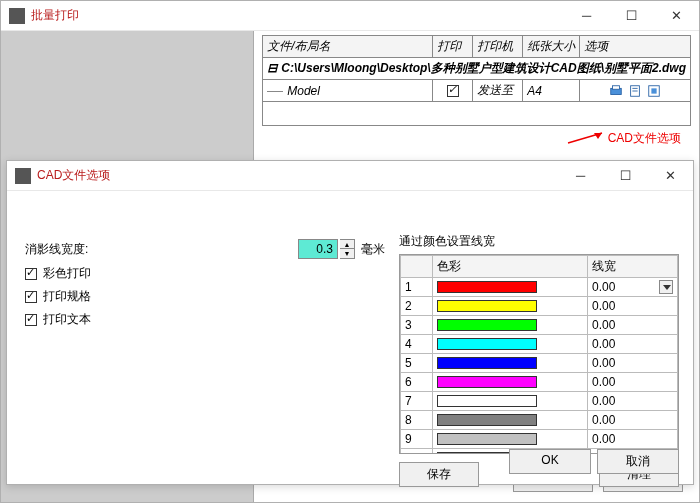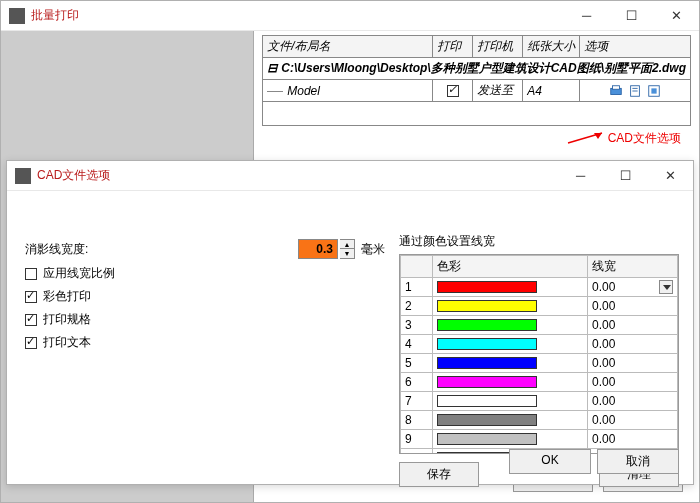--- a/index.html
+++ b/index.html
@@ -27,21 +27,21 @@
 
 .section-title{margin:14px 0 4px 2px;color:#333;}
 .hr{height:1px;background:#ccc;margin:2px 0 8px 0;}
 
 
 .dlg-body{position:absolute;top:30px;left:0;right:0;bottom:0;padding:10px 12px 8px 12px;}
 .leftcol{position:absolute;left:18px;top:48px;width:360px;}
 .rightcol{position:absolute;left:392px;top:42px;right:14px;bottom:50px;}
 .field-row{display:flex;align-items:center;margin-bottom:6px;}
 .field-label{flex:1;}
-.numbox{width:40px;border:1px solid #888;padding:2px 4px;text-align:right;background:#f97316;margin-right:2px;font-weight:bold;}
+.numbox{width:40px;border:1px solid #888;padding:2px 4px;text-align:right;background:#5eead4;margin-right:2px;}
 .spin{display:inline-flex;flex-direction:column;border:1px solid #888;border-left:none;margin-right:6px;}
 .spin div{width:14px;height:9px;font-size:7px;display:flex;align-items:center;justify-content:center;background:#f0f0f0;}
 .spin div:first-child{border-bottom:1px solid #888;}
 
 .cb-row{display:flex;align-items:center;margin:6px 0;}
 .cb-row .chk{margin-right:6px;}
 
 .rt-title{margin-bottom:4px;}
 .clr-tbl-wrap{border:1px solid #999;height:200px;overflow-y:auto;overflow-x:hidden;}
 .clr-tbl{width:100%;border-collapse:collapse;}
@@ -143,24 +143,20 @@
         <span class="field-label">消影线宽度:</span>
         <span class="numbox">0.3</span>
         <span class="spin">
             <div>▲</div>
             <div>▼</div>
           </span>
         <span>毫米</span>
       </div>
       <div id="opts">
           <div class="cb-row">
-            <span class="chk"></span>
-            <span>应用线宽比例</span>
-          </div>
-          <div class="cb-row">
             <span class="chk on"></span>
             <span>彩色打印</span>
           </div>
           <div class="cb-row">
             <span class="chk on"></span>
             <span>打印规格</span>
           </div>
           <div class="cb-row">
             <span class="chk on"></span>
             <span>打印文本</span>

